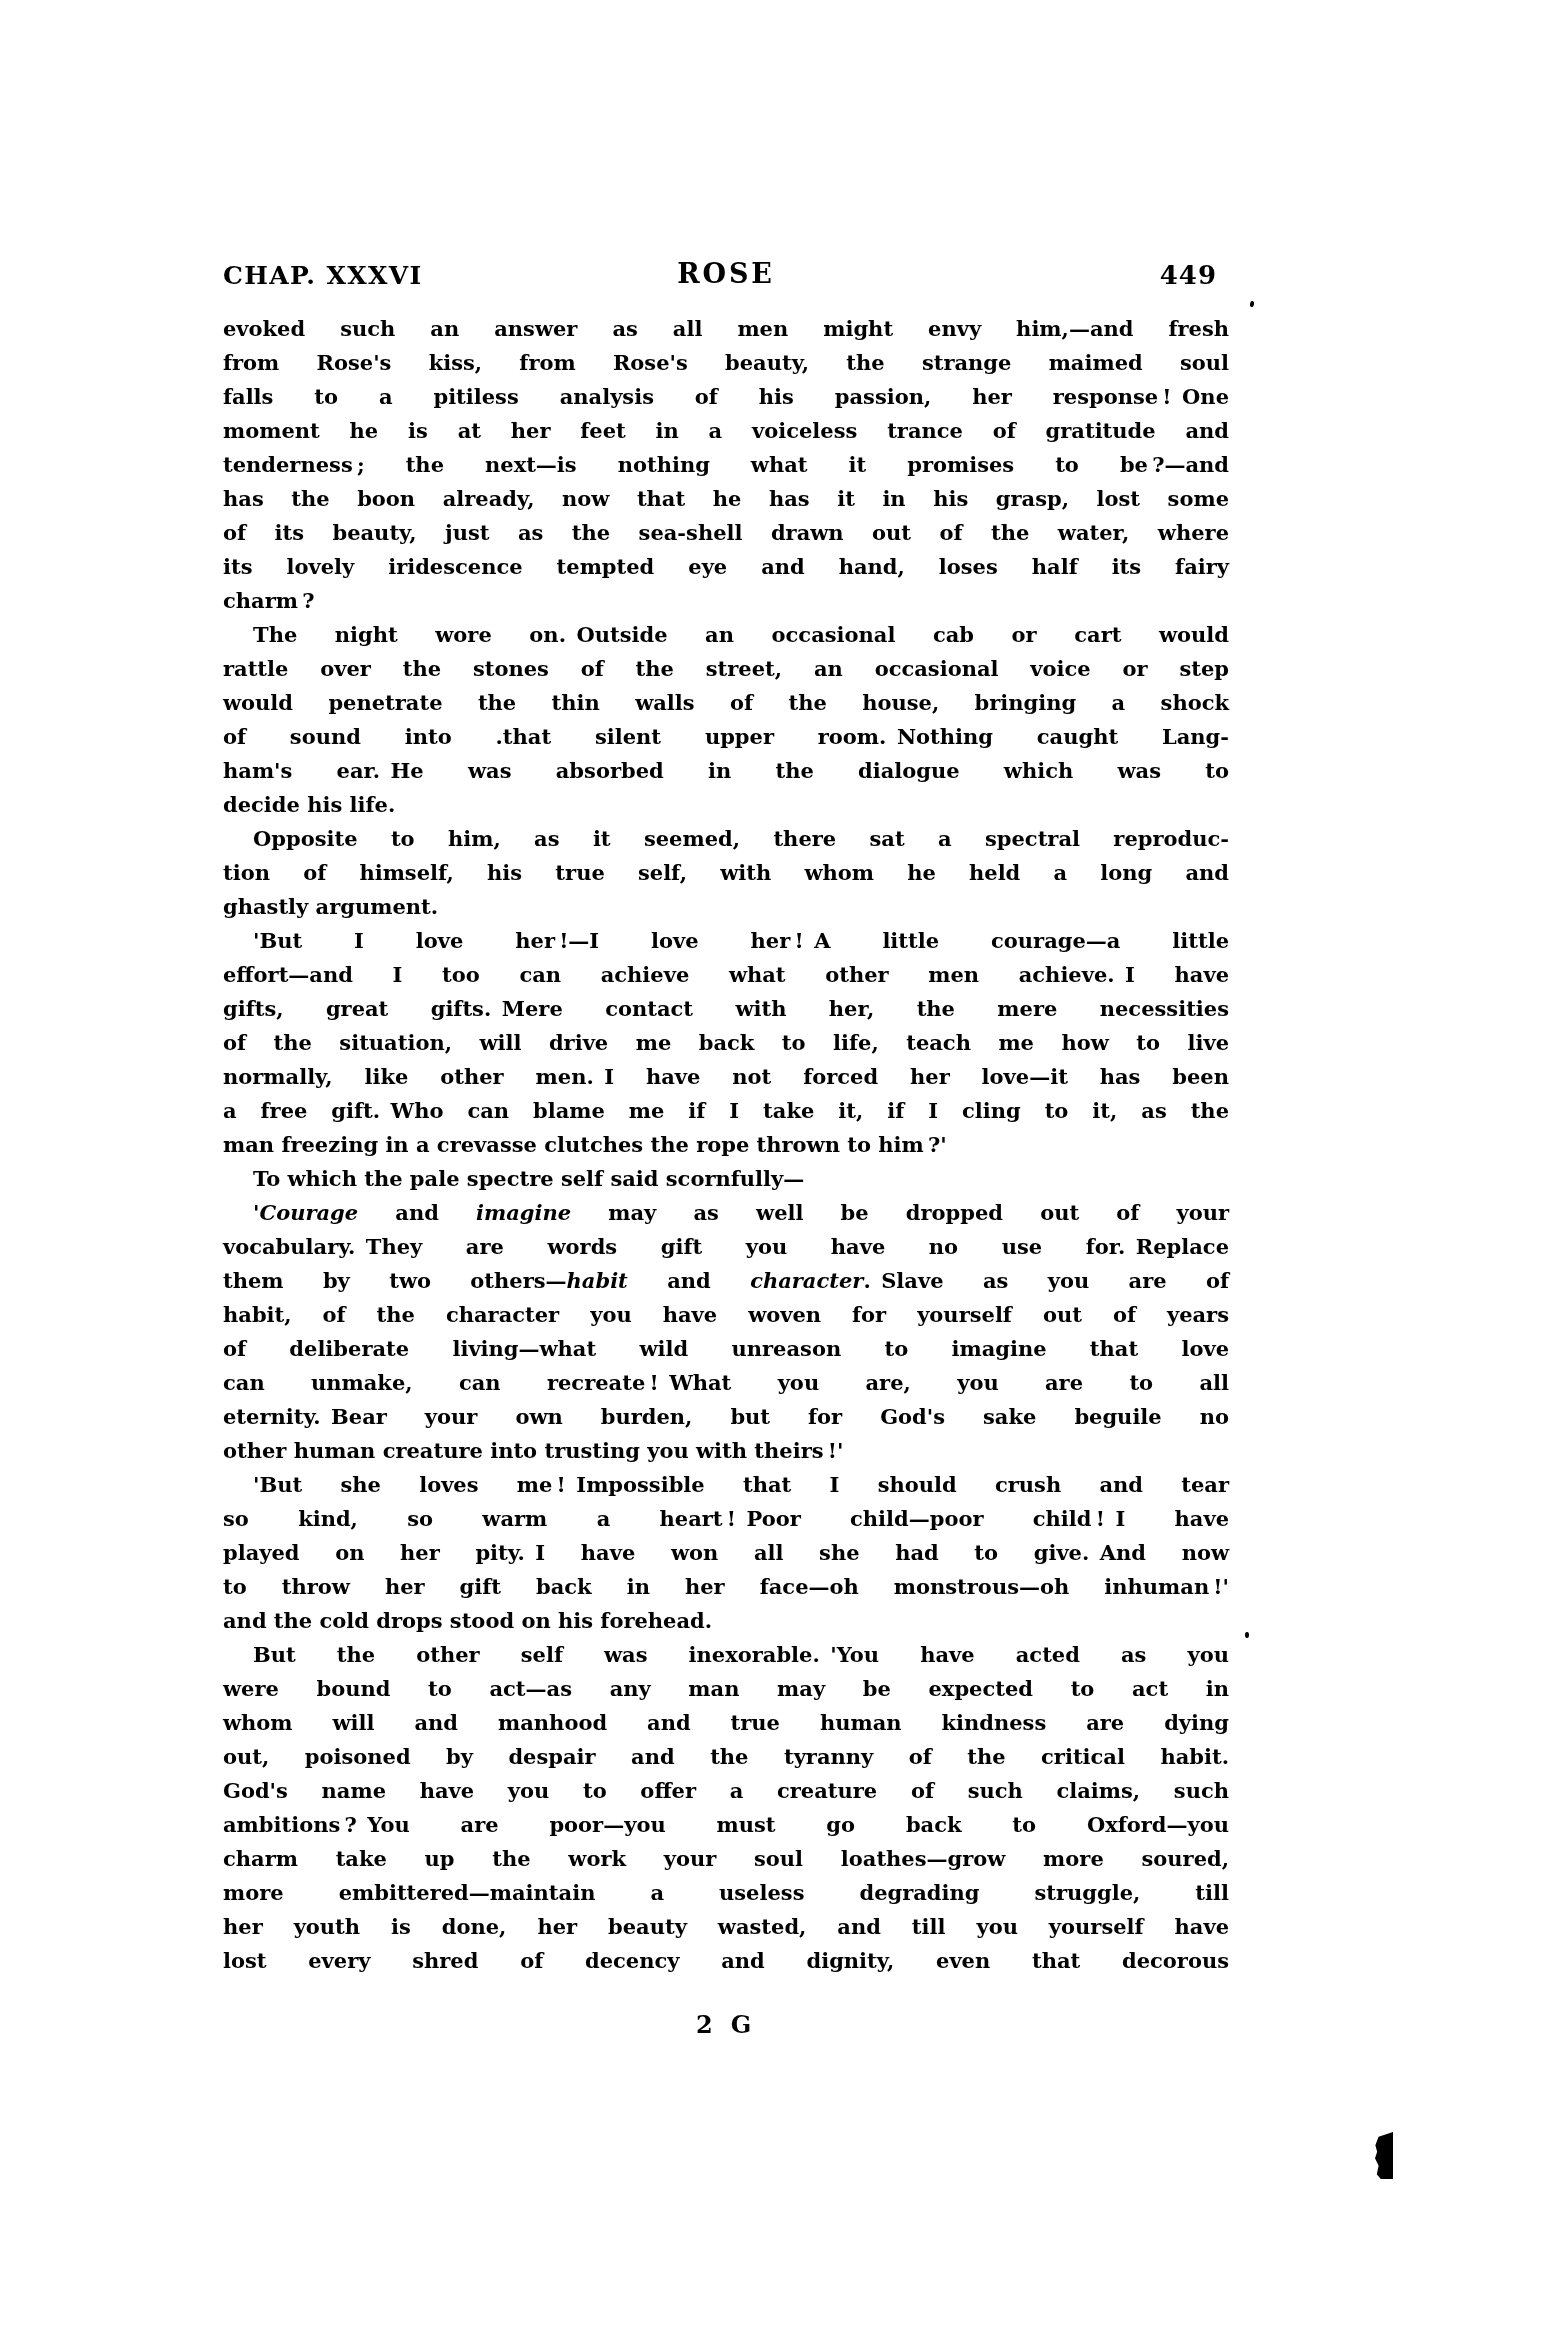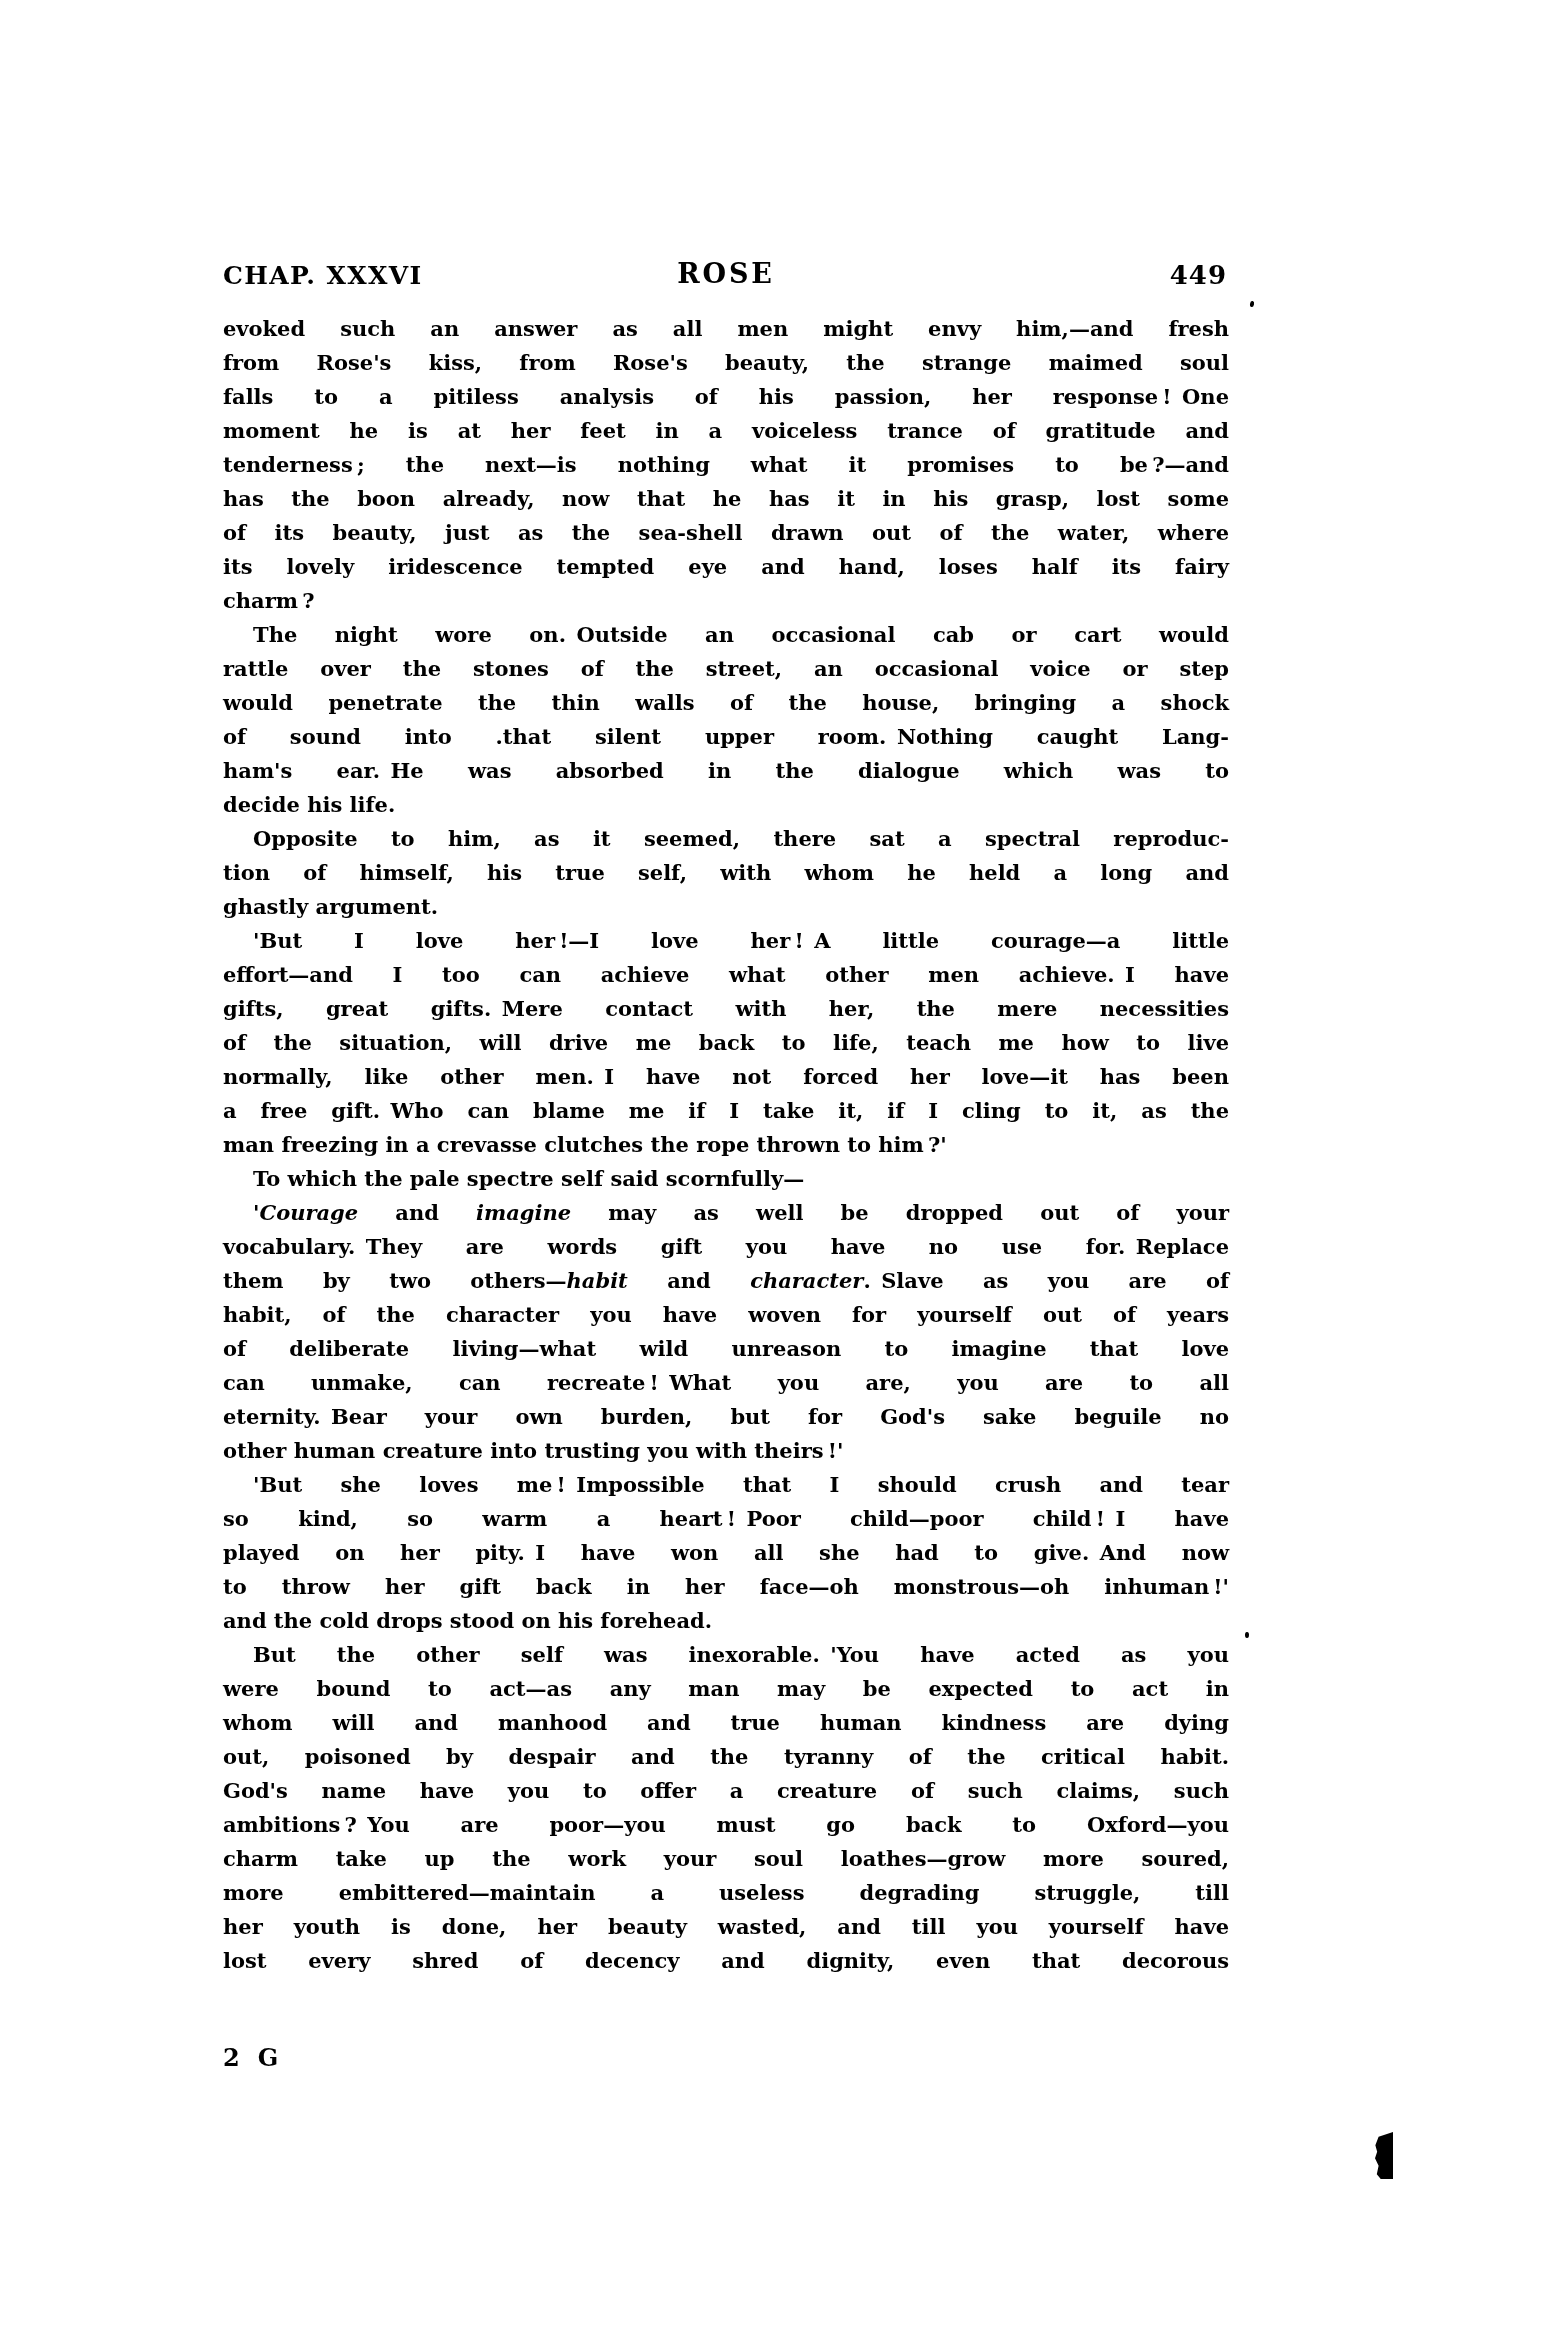--- a/index.html
+++ b/index.html
@@ -23,21 +23,21 @@
   }
   .h-left {
     position: absolute; left: 0; top: 2.9px;
     font-size: 25px; letter-spacing: 1.4px; text-align: right;
   }
   .h-center {
     position: absolute; left: 0; right: 0; top: 0;
     text-align: center; font-size: 27px; letter-spacing: 2.9px;
   }
   .h-right {
-    position: absolute; right: 2px; top: 1.9px;
+    position: absolute; right: 12px; top: 1.9px;
     font-size: 26px; letter-spacing: 1px;
   }
   
   .body-text {
     position: absolute;
     left: 223px;
     top: 312px;
     width: 1006px;
     font-size: 21px;
     line-height: 34px;
@@ -53,24 +53,24 @@
   }
   .line.last { text-align-last: left; -moz-text-align-last: left; }
   .line.indent { text-indent: 30px; }
   .line i { font-style: italic; }
   
   .footer {
     position: absolute;
     left: 223px;
     top: 2010px;
     width: 1006px;
+    text-align: center;
     font-size: 24px;
     font-weight: bold;
     letter-spacing: 4.8px;
-    margin-top: 33px;
   }
   
   .artifact { position: absolute; background: var(--ink, #000000); }
   .speck-top {
     left: 1250px; top: 301px; width: 4.3px; height: 6.2px;
     border-radius: 50% 50% 45% 55%;
     transform: rotate(12deg);
   }
   .speck-mid {
     left: 1245px; top: 1632px; width: 3.8px; height: 6.2px;

